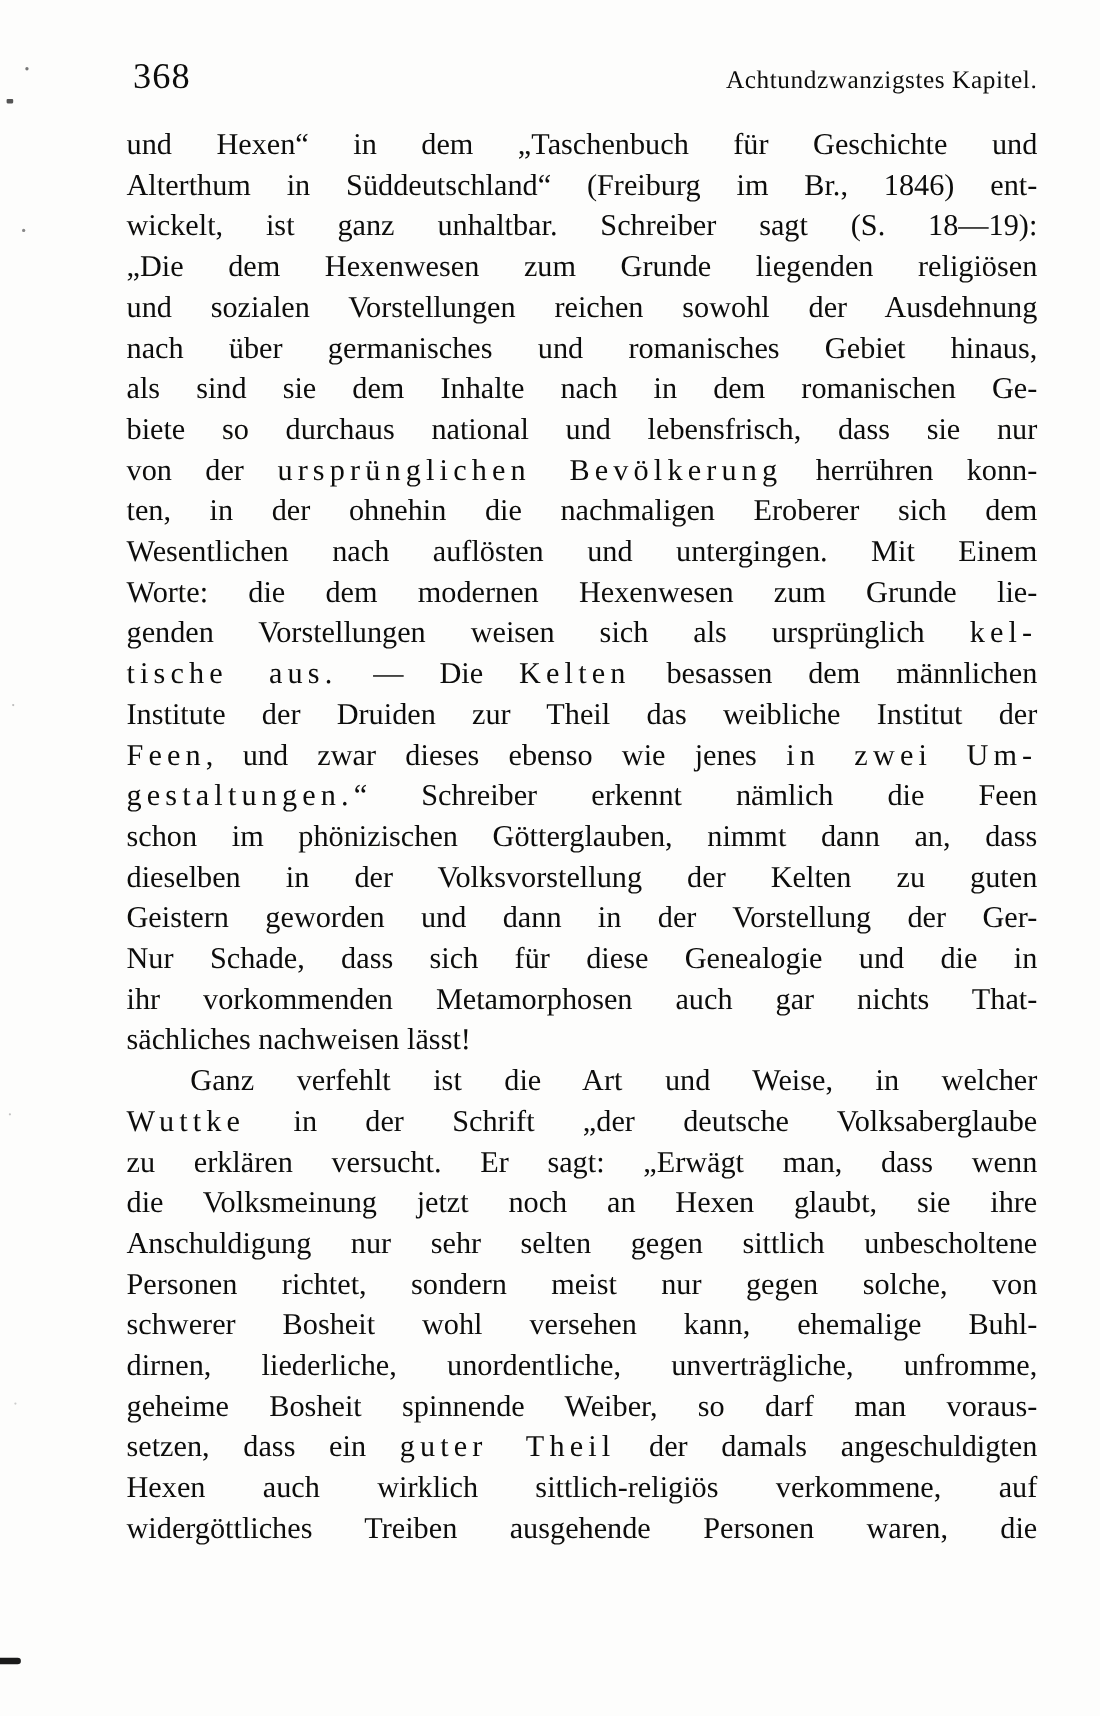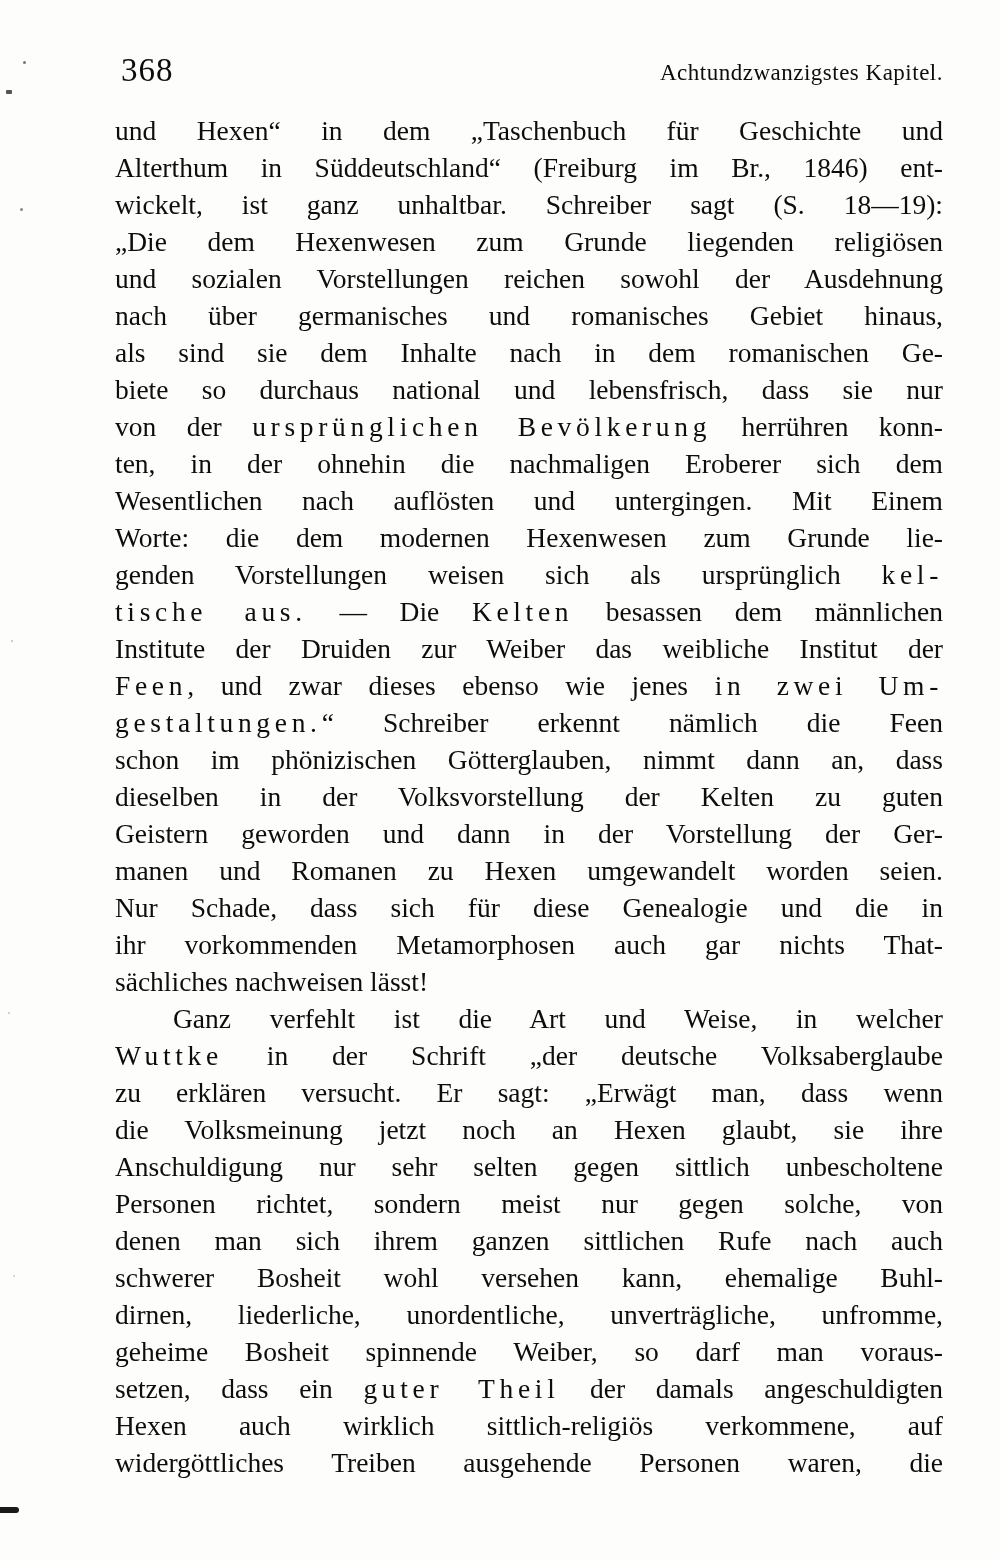--- a/index.html
+++ b/index.html
@@ -89,37 +89,35 @@
       <div class="line"><span class="plain">und sozialen Vorstellungen reichen sowohl der Ausdehnung</span></div>
       <div class="line"><span class="plain">nach über germanisches und romanisches Gebiet hinaus,</span></div>
       <div class="line"><span class="plain">als sind sie dem Inhalte nach in dem romanischen Ge-</span></div>
       <div class="line"><span class="plain">biete so durchaus national und lebensfrisch, dass sie nur</span></div>
       <div class="line"><span class="plain">von der </span><span class="gesperrt">ursprünglichen Bevölkerung</span><span class="plain"> herrühren konn-</span></div>
       <div class="line"><span class="plain">ten, in der ohnehin die nachmaligen Eroberer sich dem</span></div>
       <div class="line"><span class="plain">Wesentlichen nach auflösten und untergingen.  Mit Einem</span></div>
       <div class="line"><span class="plain">Worte: die dem modernen Hexenwesen zum Grunde lie-</span></div>
       <div class="line"><span class="plain">genden Vorstellungen weisen sich als ursprünglich </span><span class="gesperrt">kel-</span></div>
       <div class="line"><span class="gesperrt">tische aus.</span><span class="plain"> — Die </span><span class="gesperrt">Kelten</span><span class="plain"> besassen dem männlichen</span></div>
-      <div class="line"><span class="plain">Institute der Druiden zur Weiber das weibliche Institut der</span></div>
+      <div class="line"><span class="plain">Institute der Druiden zur Theil das weibliche Institut der</span></div>
       <div class="line"><span class="gesperrt">Feen</span><span class="plain">, und zwar dieses ebenso wie jenes </span><span class="gesperrt">in zwei Um-</span></div>
       <div class="line"><span class="gesperrt">gestaltungen.</span><span class="plain">“  Schreiber erkennt nämlich die Feen</span></div>
       <div class="line"><span class="plain">schon im phönizischen Götterglauben, nimmt dann an, dass</span></div>
       <div class="line"><span class="plain">dieselben in der Volksvorstellung der Kelten zu guten</span></div>
       <div class="line"><span class="plain">Geistern geworden und dann in der Vorstellung der Ger-</span></div>
-      <div class="line"><span class="plain">manen und Romanen zu Hexen umgewandelt worden seien.</span></div>
       <div class="line"><span class="plain">Nur Schade, dass sich für diese Genealogie und die in</span></div>
       <div class="line"><span class="plain">ihr vorkommenden Metamorphosen auch gar nichts That-</span></div>
       <div class="line para-end"><span class="plain">sächliches nachweisen lässt!</span></div>
       <div class="line indent"><span class="plain">Ganz verfehlt ist die Art und Weise, in welcher</span></div>
       <div class="line"><span class="gesperrt">Wuttke</span><span class="plain"> in der Schrift „der deutsche Volksaberglaube</span></div>
       <div class="line"><span class="plain">zu erklären versucht.  Er sagt: „Erwägt man, dass wenn</span></div>
       <div class="line"><span class="plain">die Volksmeinung jetzt noch an Hexen glaubt, sie ihre</span></div>
       <div class="line"><span class="plain">Anschuldigung nur sehr selten gegen sittlich unbescholtene</span></div>
       <div class="line"><span class="plain">Personen richtet, sondern meist nur gegen solche, von</span></div>
-      <div class="line"><span class="plain">denen man sich ihrem ganzen sittlichen Rufe nach auch</span></div>
       <div class="line"><span class="plain">schwerer Bosheit wohl versehen kann, ehemalige Buhl-</span></div>
       <div class="line"><span class="plain">dirnen, liederliche, unordentliche, unverträgliche, unfromme,</span></div>
       <div class="line"><span class="plain">geheime Bosheit spinnende Weiber, so darf man voraus-</span></div>
       <div class="line"><span class="plain">setzen, dass ein </span><span class="gesperrt">guter Theil</span><span class="plain"> der damals angeschuldigten</span></div>
       <div class="line"><span class="plain">Hexen auch wirklich sittlich-religiös verkommene, auf</span></div>
       <div class="line"><span class="plain">widergöttliches Treiben ausgehende Personen waren, die</span></div>
     </div>
 
   <div class="speck" style="left:23px; top:61px; width:3px; height:3px; background:#777;"></div>
   <div class="speck" style="left:6px; top:90px; width:6px; height:4px; background:#555; border-radius:1px;"></div>

